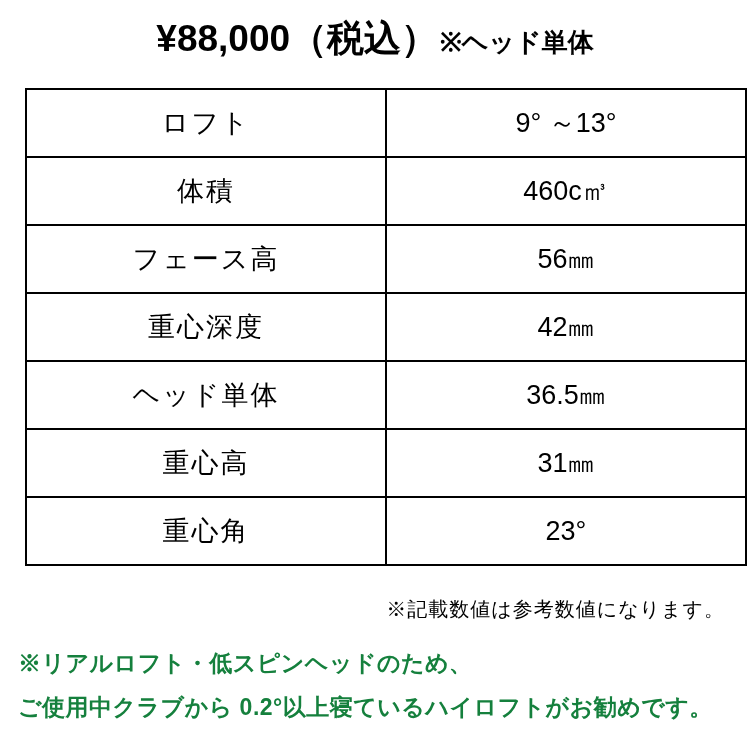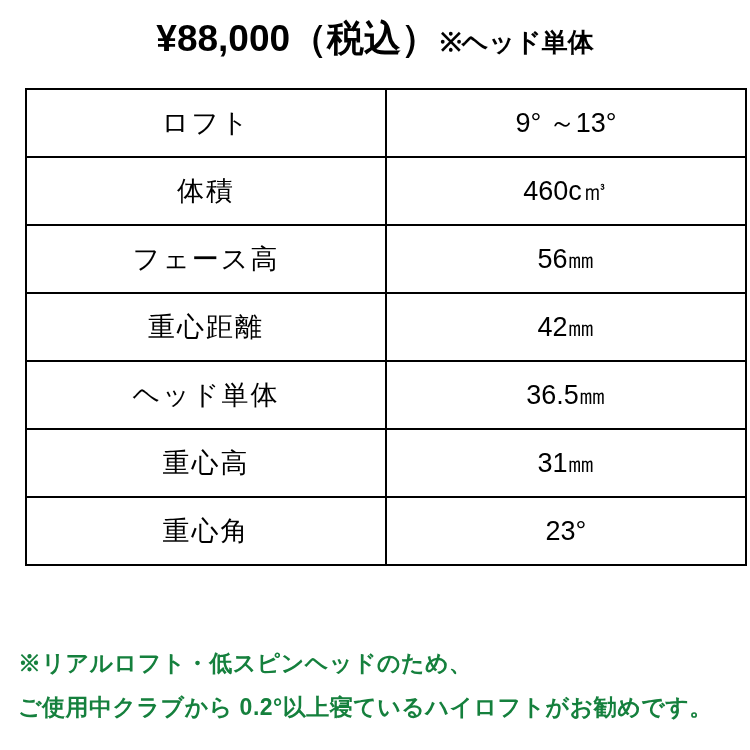--- a/index.html
+++ b/index.html
@@ -117,35 +117,36 @@
       </tr>
       <tr>
         <td class="label">体積</td>
         <td class="value"><span class="val-inner">460c㎥</span></td>
       </tr>
       <tr>
         <td class="label">フェース高</td>
         <td class="value"><span class="val-inner">56㎜</span></td>
       </tr>
       <tr>
-        <td class="label">重心距離</td>
+        <td class="label">重心深度</td>
         <td class="value"><span class="val-inner">42㎜</span></td>
       </tr>
       <tr>
         <td class="label">ヘッド単体</td>
         <td class="value"><span class="val-inner">36.5㎜</span></td>
       </tr>
       <tr>
         <td class="label">重心高</td>
         <td class="value"><span class="val-inner">31㎜</span></td>
       </tr>
       <tr>
         <td class="label">重心角</td>
         <td class="value"><span class="val-inner">23°</span></td>
       </tr>
     </tbody>
   </table>
 
+  <div class="footnote">※記載数値は参考数値になります。</div>
 
   <div class="warn line1">※リアルロフト・低スピンヘッドのため、</div>
   <div class="warn line2">ご使用中クラブから 0.2°以上寝ているハイロフトがお勧めです。</div>
 
 </div>
 
 </body></html>

